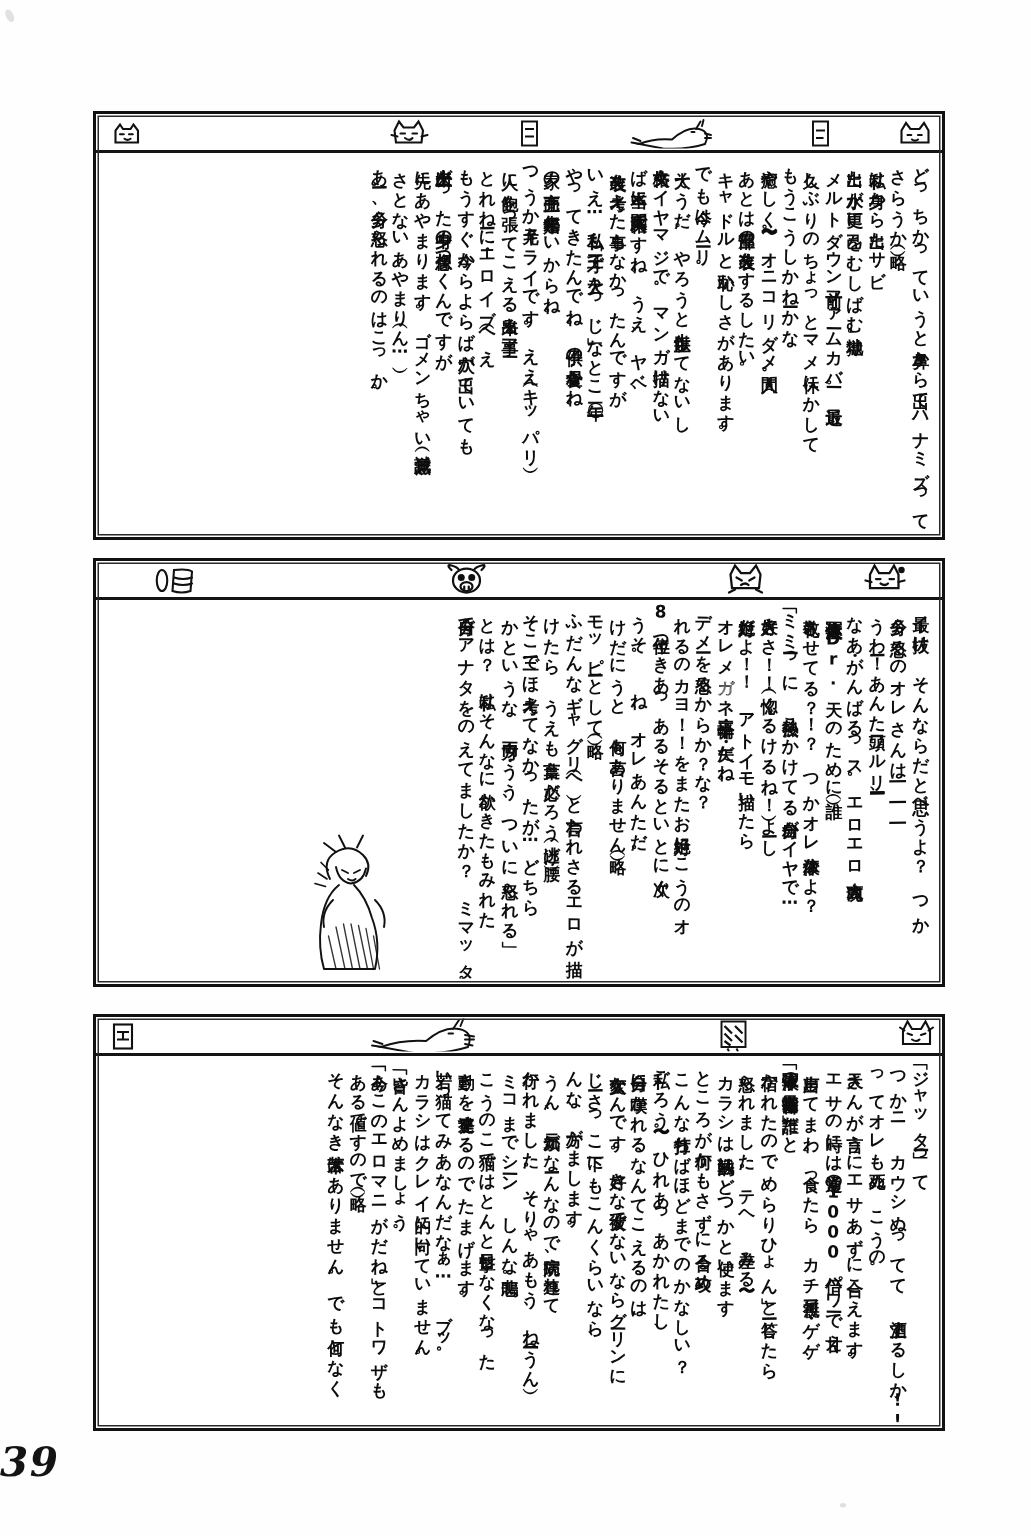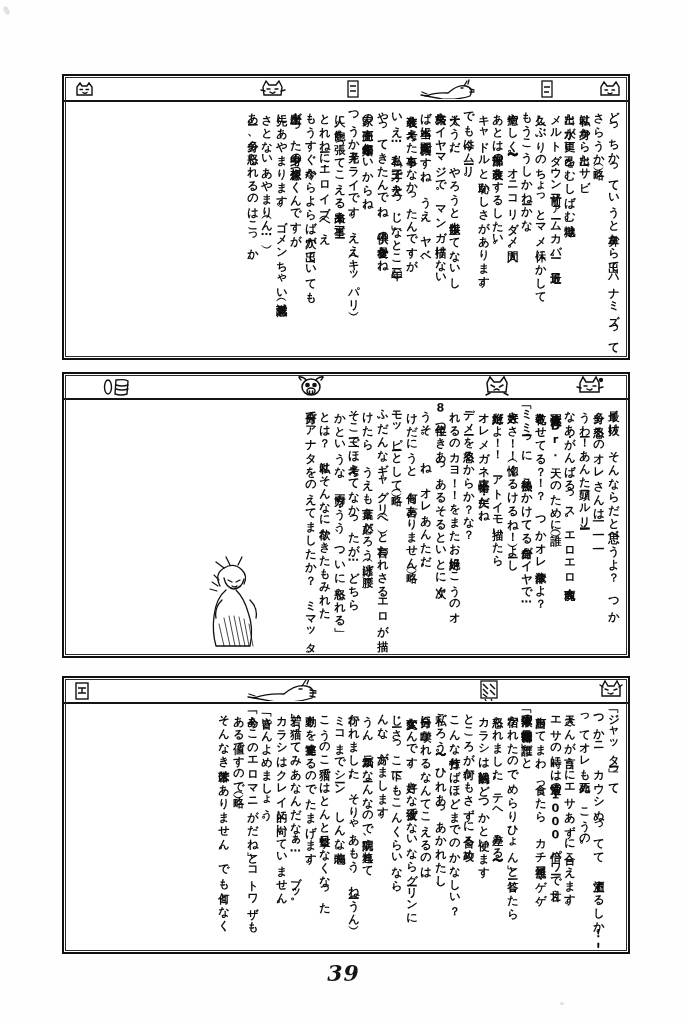--- a/index.html
+++ b/index.html
@@ -117,25 +117,24 @@
     pointer-events: none;
   }
   .inline-sketch svg { width:100%; height:100%; }
 
   
   #page-number {
     position: absolute;
     left: 0;
     right: 0;
     top: 960px;
-    text-align: center;
     font-family: "DejaVu Serif", serif;
     font-style: italic;
     font-weight: 700;
-    font-size: 22px;
+    font-size: 27px;
     color: #141414;
     letter-spacing: 1px;
   }
 </style>
 </head>
 <body>
 
 <div id="page">
 
   <div class="speck a"></div>

